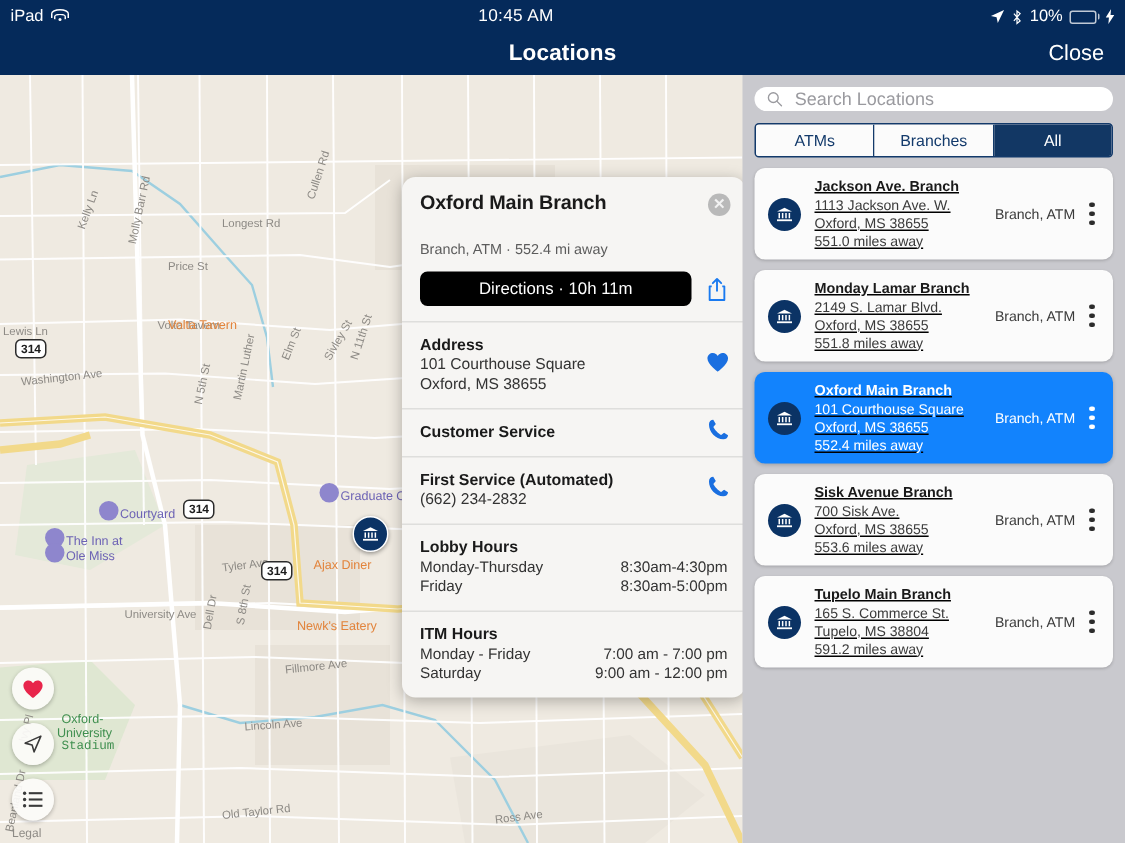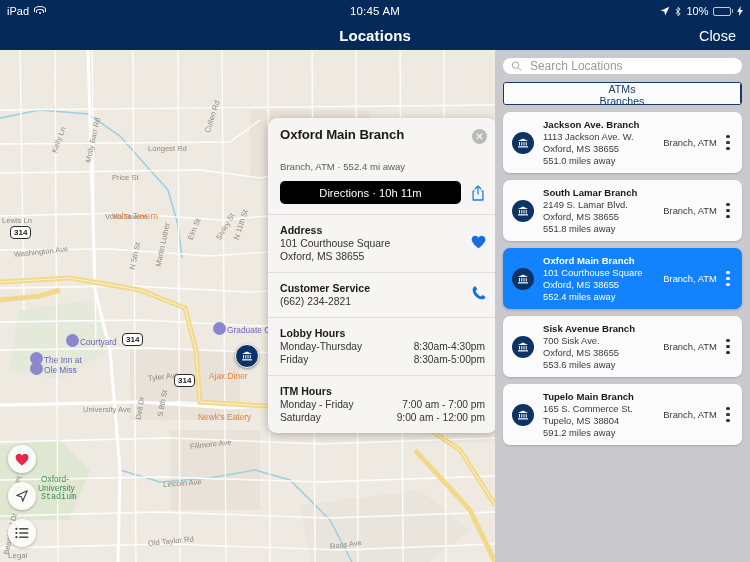--- a/index.html
+++ b/index.html
@@ -11,21 +11,21 @@
   }
   .app{position:relative;width:750px;height:562px;overflow:hidden;}
 
   
   .statusbar{
     position:absolute;top:0;left:0;width:750px;height:22px;
     background:#052a5a;color:#ffffff;font-size:11px;
     display:flex;align-items:center;z-index:60;
   }
   .sb-left{position:absolute;left:7px;display:flex;align-items:center;gap:5px;}
-  .sb-center{position:absolute;left:0;width:750px;text-align:center;font-size:11.5px;letter-spacing:.2px;}
+  .sb-center{position:absolute;left:0;width:688px;text-align:center;font-size:11.5px;letter-spacing:.2px;}
   .sb-right{position:absolute;right:7px;display:flex;align-items:center;gap:4px;font-size:11px;}
   .wifi-ico{display:inline-block;width:12px;height:10px;position:relative;}
   .wifi-ico i{position:absolute;left:50%;transform:translateX(-50%);border:1.3px solid #fff;border-bottom:none;border-radius:50% 50% 0 0;}
   .wifi-ico i:nth-child(1){width:10px;height:5px;top:0;}
   .wifi-ico i:nth-child(2){width:6px;height:3px;top:2.5px;}
   .wifi-ico i:nth-child(3){width:2px;height:2px;top:5.5px;background:#fff;border-radius:50%;border:none;}
   .batt{display:inline-flex;align-items:center;}
   .batt-body{width:18px;height:9px;border:1px solid rgba(255,255,255,.75);border-radius:2px;padding:1px;box-sizing:border-box;}
   .batt-fill{height:100%;background:#e8262a;border-radius:1px;}
   .batt-cap{width:1.5px;height:4px;background:rgba(255,255,255,.75);border-radius:0 1px 1px 0;margin-left:1px;}
@@ -111,38 +111,38 @@
   .search-box{
     height:16px;background:#fff;border-radius:11px;display:flex;align-items:center;
     padding:0 8px;gap:6px;
   }
   .search-box input{
     border:none;outline:none;font-size:12px;color:#333;background:transparent;width:100%;
     font-family:"Liberation Sans", sans-serif;
   }
   .search-box input::placeholder{color:#9a9a9f;}
   .seg{
-    margin:2px 8px 0 8px;height:21px;display:flex;border:1.2px solid #133a6b;border-radius:3px;overflow:hidden;flex-direction:column;
+    margin:2px 8px 0 8px;height:21px;display:flex;border:1.2px solid #133a6b;border-radius:3px;overflow:hidden;
   }
   .seg div{
     flex:1;display:flex;align-items:center;justify-content:center;font-size:10.6px;
     color:#133a6b;background:#fbfbfb;cursor:pointer;border-right:1.2px solid #133a6b;
   }
   .seg div:last-child{border-right:none;}
   .seg div.active{background:#123764;color:#fff;}
 
   .list{margin-top:7px;padding:0 8px;display:flex;flex-direction:column;gap:7px;}
   .item{
     background:#fbfbfb;border-radius:7px;min-height:61px;display:flex;align-items:center;
     padding:0 6px 0 9px;box-shadow:0 1px 2px rgba(0,0,0,.17);cursor:pointer;position:relative;
   }
   .item.sel{background:#1283fd;box-shadow:0 1px 3px rgba(0,0,0,.2);}
   .item-ico{width:22px;height:22px;border-radius:50%;background:#0b3365;display:flex;align-items:center;justify-content:center;flex:0 0 auto;}
   .item.sel .item-ico{background:#0b3365;}
-  .item-txt{flex:1;padding-left:9px;}
+  .item-txt{flex:1;padding-left:9px;text-decoration:underline;}
   .it-name{font-size:9.6px;font-weight:700;color:#1a1a1a;line-height:12px;}
   .it-line{font-size:9.4px;color:#3a3a3a;line-height:12px;}
   .item.sel .it-name,.item.sel .it-line{color:#fff;}
   .it-type{font-size:9.4px;color:#3a3a3a;width:60px;text-align:center;flex:0 0 auto;}
   .item.sel .it-type{color:#fff;}
   .kebab{width:16px;flex:0 0 auto;display:flex;flex-direction:column;align-items:center;gap:2.5px;cursor:pointer;}
   .kebab i{width:3.2px;height:3.2px;border-radius:50%;background:#2c2c2c;display:block;}
   .item.sel .kebab i{background:#fff;}
 </style>
 </head>
@@ -356,28 +356,36 @@
       <div class="row-line">Oxford, MS 38655</div>
       <div class="right-ic">
         <svg width="15" height="14" viewBox="0 0 24 22">
           <path d="M12 21 C12 21 1 13.5 1 7 C1 3 4 1 6.8 1 C9.2 1 11 2.5 12 4.2 C13 2.5 14.8 1 17.2 1 C20 1 23 3 23 7 C23 13.5 12 21 12 21 Z" fill="#1a6fe0"></path>
         </svg>
       </div>
     </div>
 
     <div class="card-sec">
       <div class="row-head">Customer Service</div>
-      <div class="row-line">(662) 234-2821</div>
       <div class="right-ic">
         <svg width="14" height="15" viewBox="0 0 22 23">
           <path d="M5.5 1 C3 1 1 3 1 6 C1 14 8 21.5 16 21.5 C19 21.5 21 19.6 21 17.2 L16.8 14.6 L13.8 17 C11 15.6 7 11.6 5.6 8.6 L8.2 5.6 Z" fill="#1a6fe0"></path>
         </svg>
       </div>
     </div>
 
+    <div class="card-sec">
+      <div class="row-head">First Service (Automated)</div>
+      <div class="row-line">(662) 234-2832</div>
+      <div class="right-ic">
+        <svg width="14" height="15" viewBox="0 0 22 23">
+          <path d="M5.5 1 C3 1 1 3 1 6 C1 14 8 21.5 16 21.5 C19 21.5 21 19.6 21 17.2 L16.8 14.6 L13.8 17 C11 15.6 7 11.6 5.6 8.6 L8.2 5.6 Z" fill="#1a6fe0"></path>
+        </svg>
+      </div>
+    </div>
 
     <div class="card-sec">
       <div class="row-head">Lobby Hours</div>
       <div class="hours-row">
         <span>Monday-Thursday</span>
         <span>8:30am-4:30pm</span>
       </div>
       <div class="hours-row">
         <span>Friday</span>
         <span>8:30am-5:00pm</span>
@@ -444,21 +452,21 @@
             <svg width="12" height="12" viewBox="0 0 24 24">
   <path d="M12 3 L22 8 L2 8 Z" fill="#fff"></path>
   <rect x="4" y="10" width="2" height="7" fill="#fff"></rect>
   <rect x="8.5" y="10" width="2" height="7" fill="#fff"></rect>
   <rect x="13" y="10" width="2" height="7" fill="#fff"></rect>
   <rect x="17.5" y="10" width="2" height="7" fill="#fff"></rect>
   <rect x="2" y="18.5" width="20" height="2.4" fill="#fff"></rect>
             </svg>
           </div>
           <div class="item-txt">
-            <div class="it-name">South Lamar Branch</div>
+            <div class="it-name">Monday Lamar Branch</div>
             <div class="it-line">2149 S. Lamar Blvd.</div>
             <div class="it-line">Oxford, MS 38655</div>
             <div class="it-line">551.8 miles away</div>
           </div>
           <div class="it-type">Branch, ATM</div>
           <div class="kebab">
             <i></i>
             <i></i>
             <i></i>
           </div>

